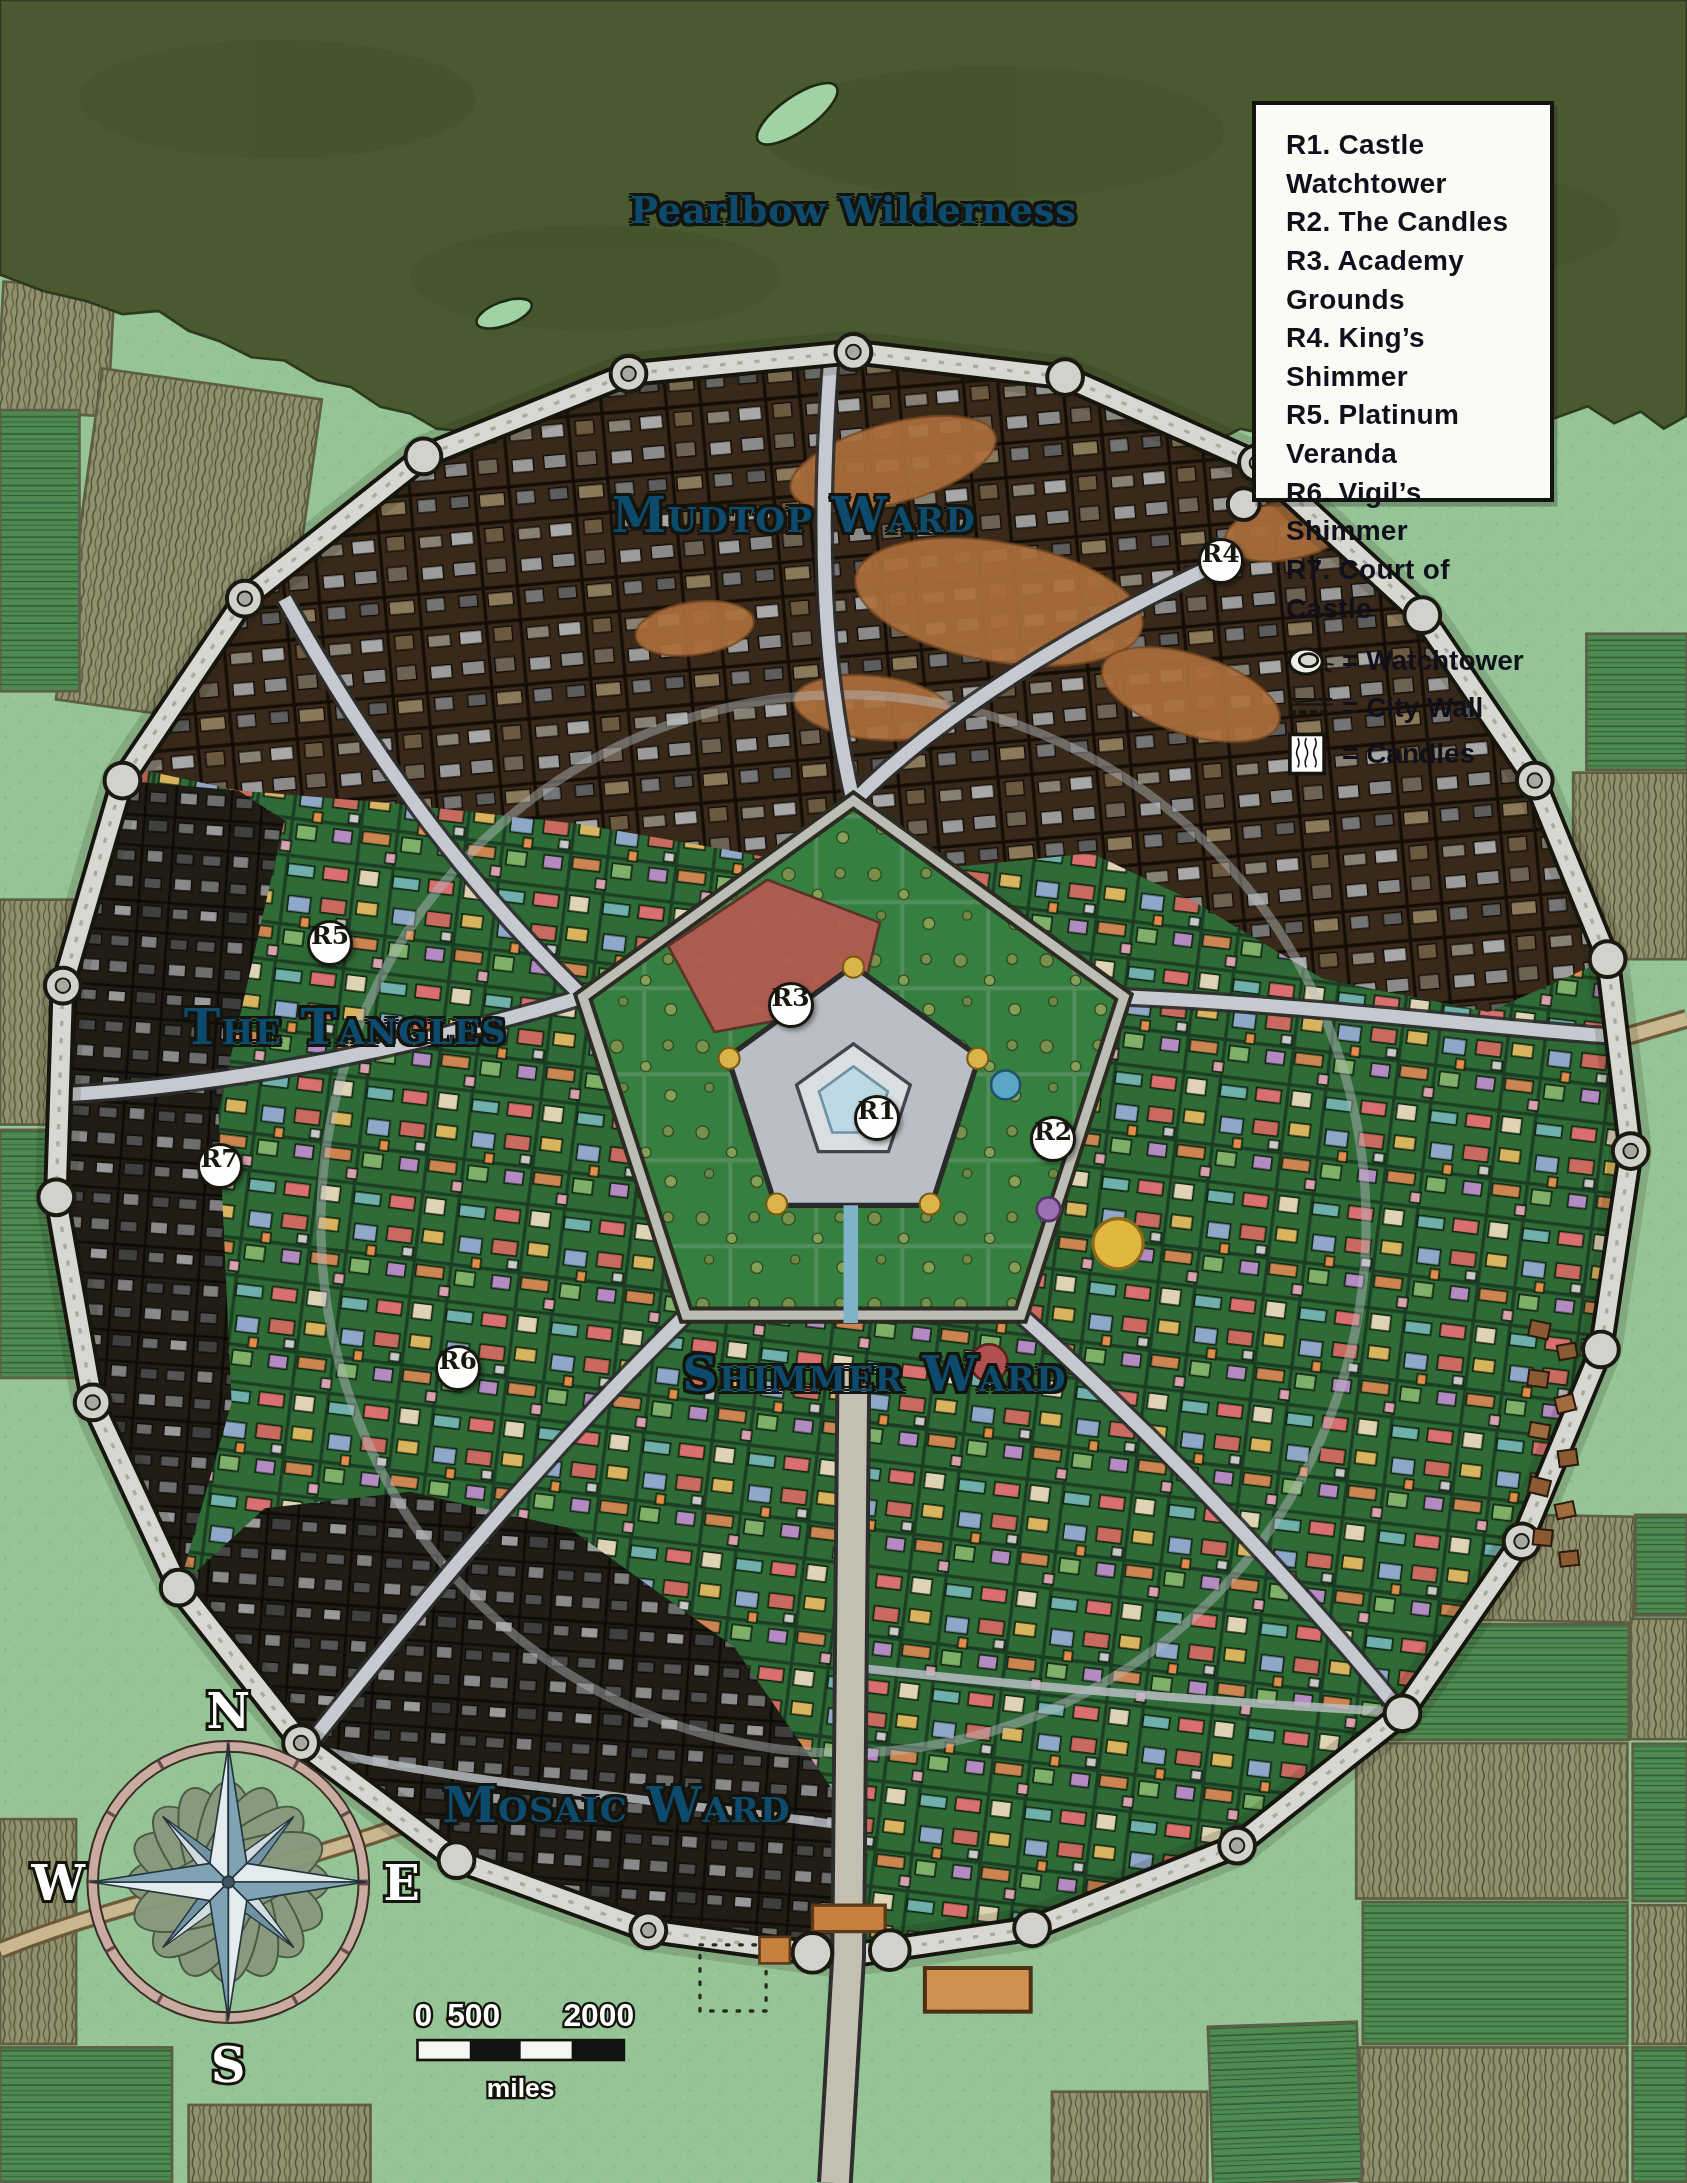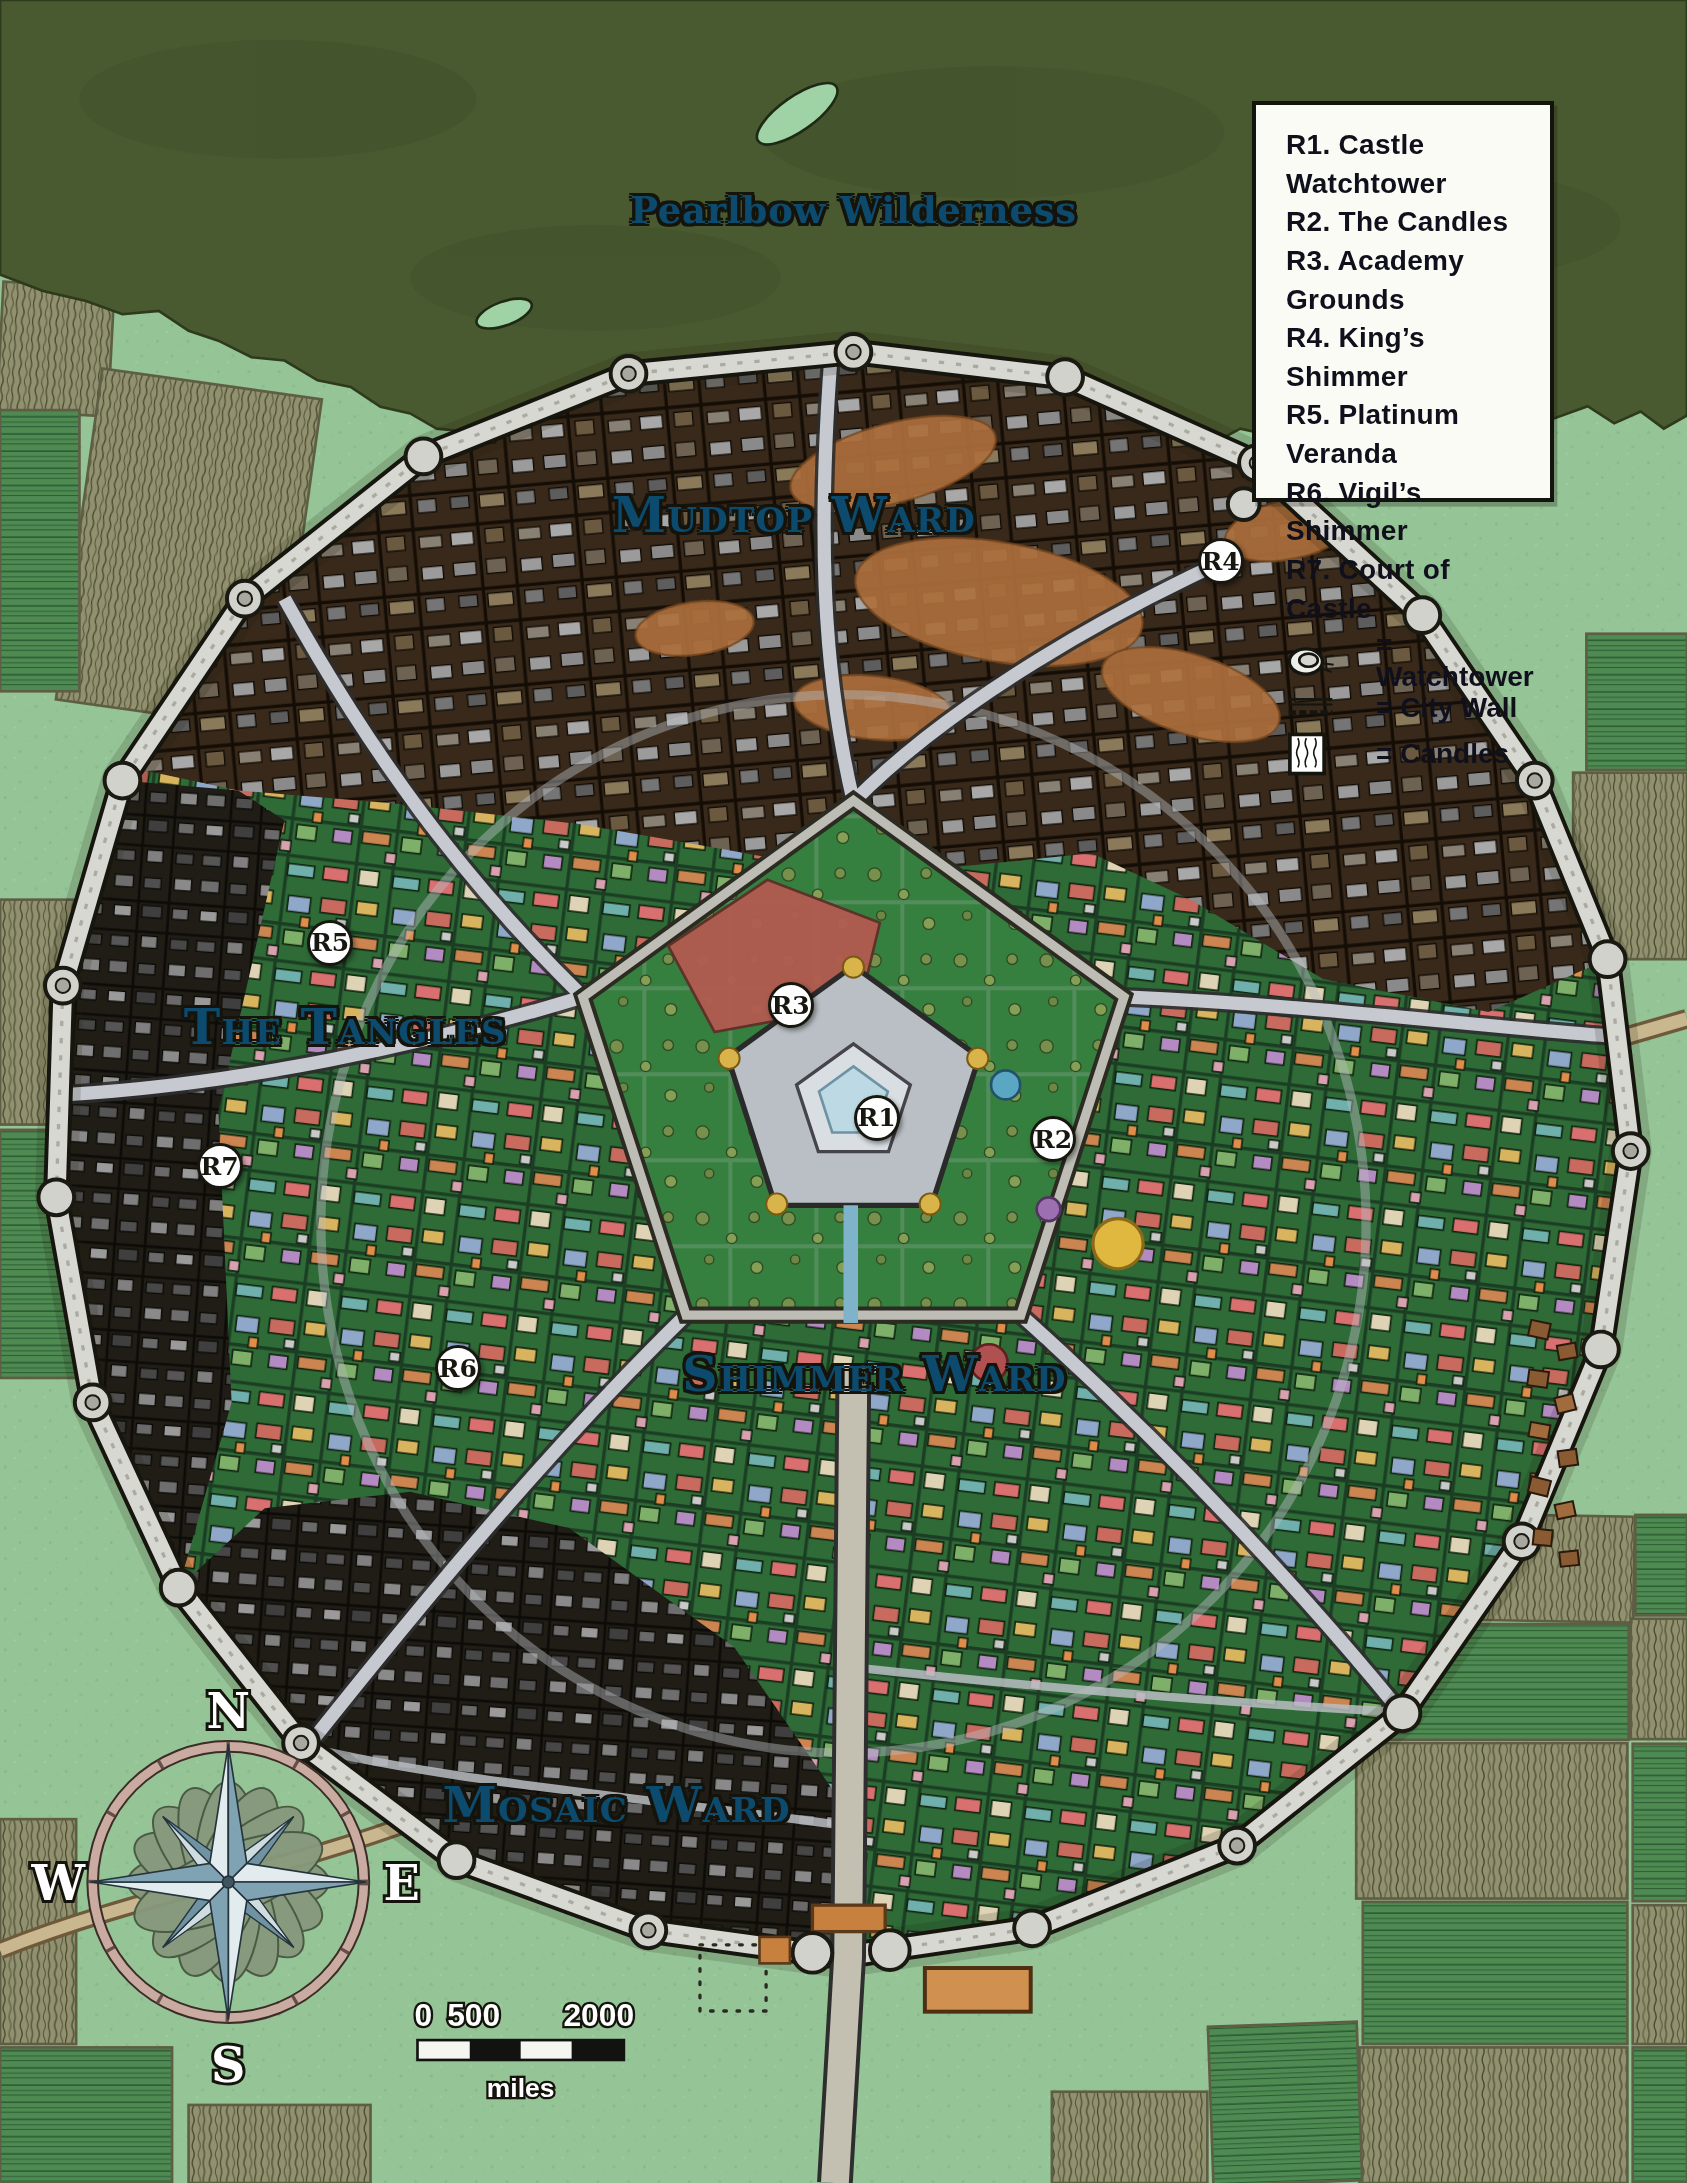--- a/index.html
+++ b/index.html
@@ -11,30 +11,30 @@
   .olabel{position:absolute;transform:translate(-50%,-50%);color:#0c4a6e;white-space:nowrap;z-index:6;
     text-shadow:-2.6px -2.6px 0 #14140c,2.6px -2.6px 0 #14140c,-2.6px 2.6px 0 #14140c,2.6px 2.6px 0 #14140c,
                 -3.3px 0 0 #14140c,3.3px 0 0 #14140c,0 -3.3px 0 #14140c,0 3.3px 0 #14140c;}
   .ward-label{font-family:"DejaVu Serif",serif;font-weight:700;font-variant:small-caps;
     font-size:49px;letter-spacing:1.3px;}
   .wilderness{font-family:"DejaVu Serif",serif;font-weight:700;font-size:37px;letter-spacing:0.7px;}
 
   
   .marker{position:absolute;transform:translate(-50%,-50%);width:46px;height:46px;border-radius:50%;
     background:#fefefe;border:3.3px solid #17170f;box-sizing:border-box;z-index:7;
-    display:flex;align-items:center;justify-content:center;
+    display:flex;align-items:flex-start;justify-content:center;
     box-shadow:2px 2.6px 5.3px rgba(0,0,0,.45);}
   .marker span{font:700 25px "DejaVu Serif",serif;color:#17170f;line-height:1;}
 
   
   .legend{position:absolute;left:1252px;top:101px;width:302px;height:401px;box-sizing:border-box;
     background:#fbfbf5;border:4.6px solid #14140e;padding:21px 12px 10.6px 30px;z-index:8;
     box-shadow:3.3px 4.6px 0 rgba(20,20,10,.28);}
   .legend .entry{font:600 28px/1.38 "Liberation Sans",sans-serif;color:#10101c;letter-spacing:0.3px;}
-  .legend .symrow{display:flex;align-items:center;margin-top:9.3px;height:37px;gap:34px;}
+  .legend .symrow{display:flex;align-items:center;margin-top:9.3px;height:37px;}
   .legend .symrow .symicon{width:56px;flex:0 0 56px;display:flex;align-items:center;}
   .legend .symrow .symlabel{font:600 28px "Liberation Sans",sans-serif;color:#10101c;}
   .legend .entries{margin-bottom:14.6px;}
 </style>
 </head>
 <body>
 
 <div class="stage">
 
 <svg class="terrain" viewBox="0 0 2550 3300" xmlns="http://www.w3.org/2000/svg">

